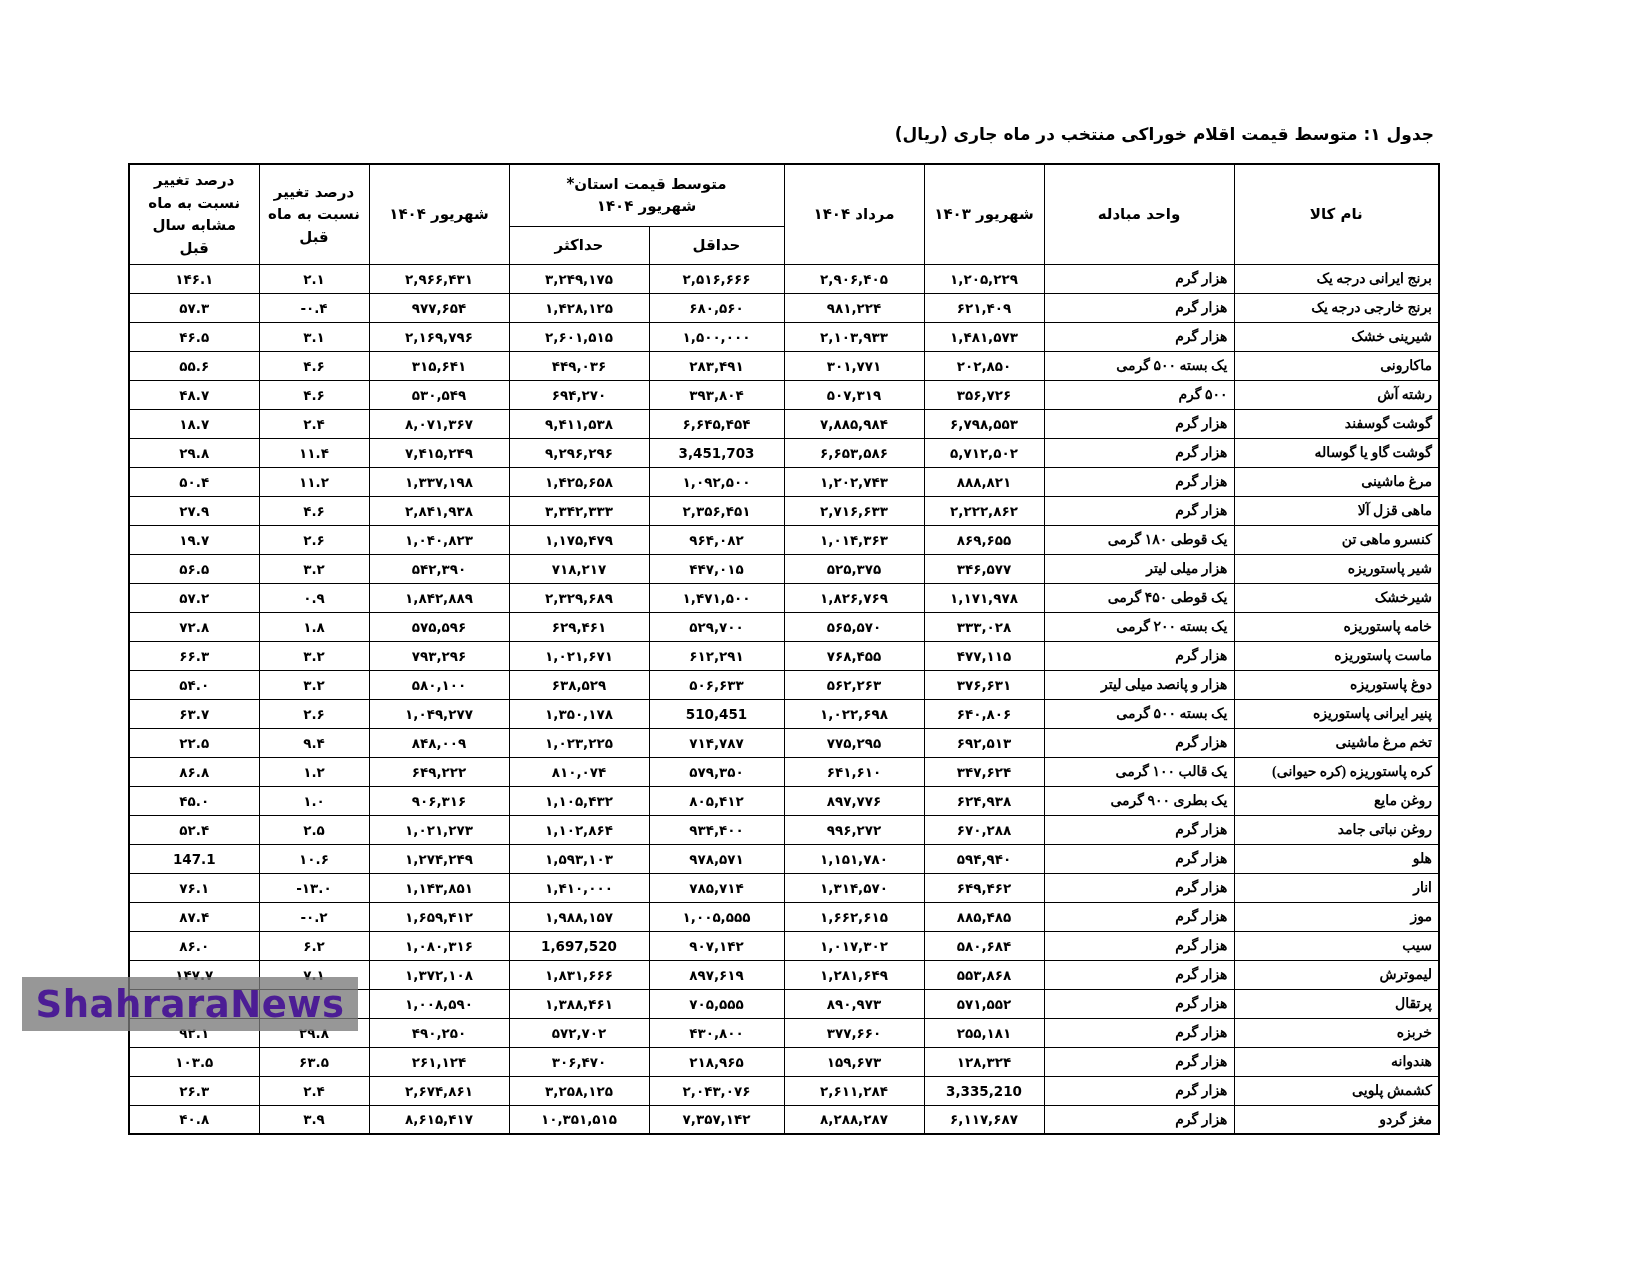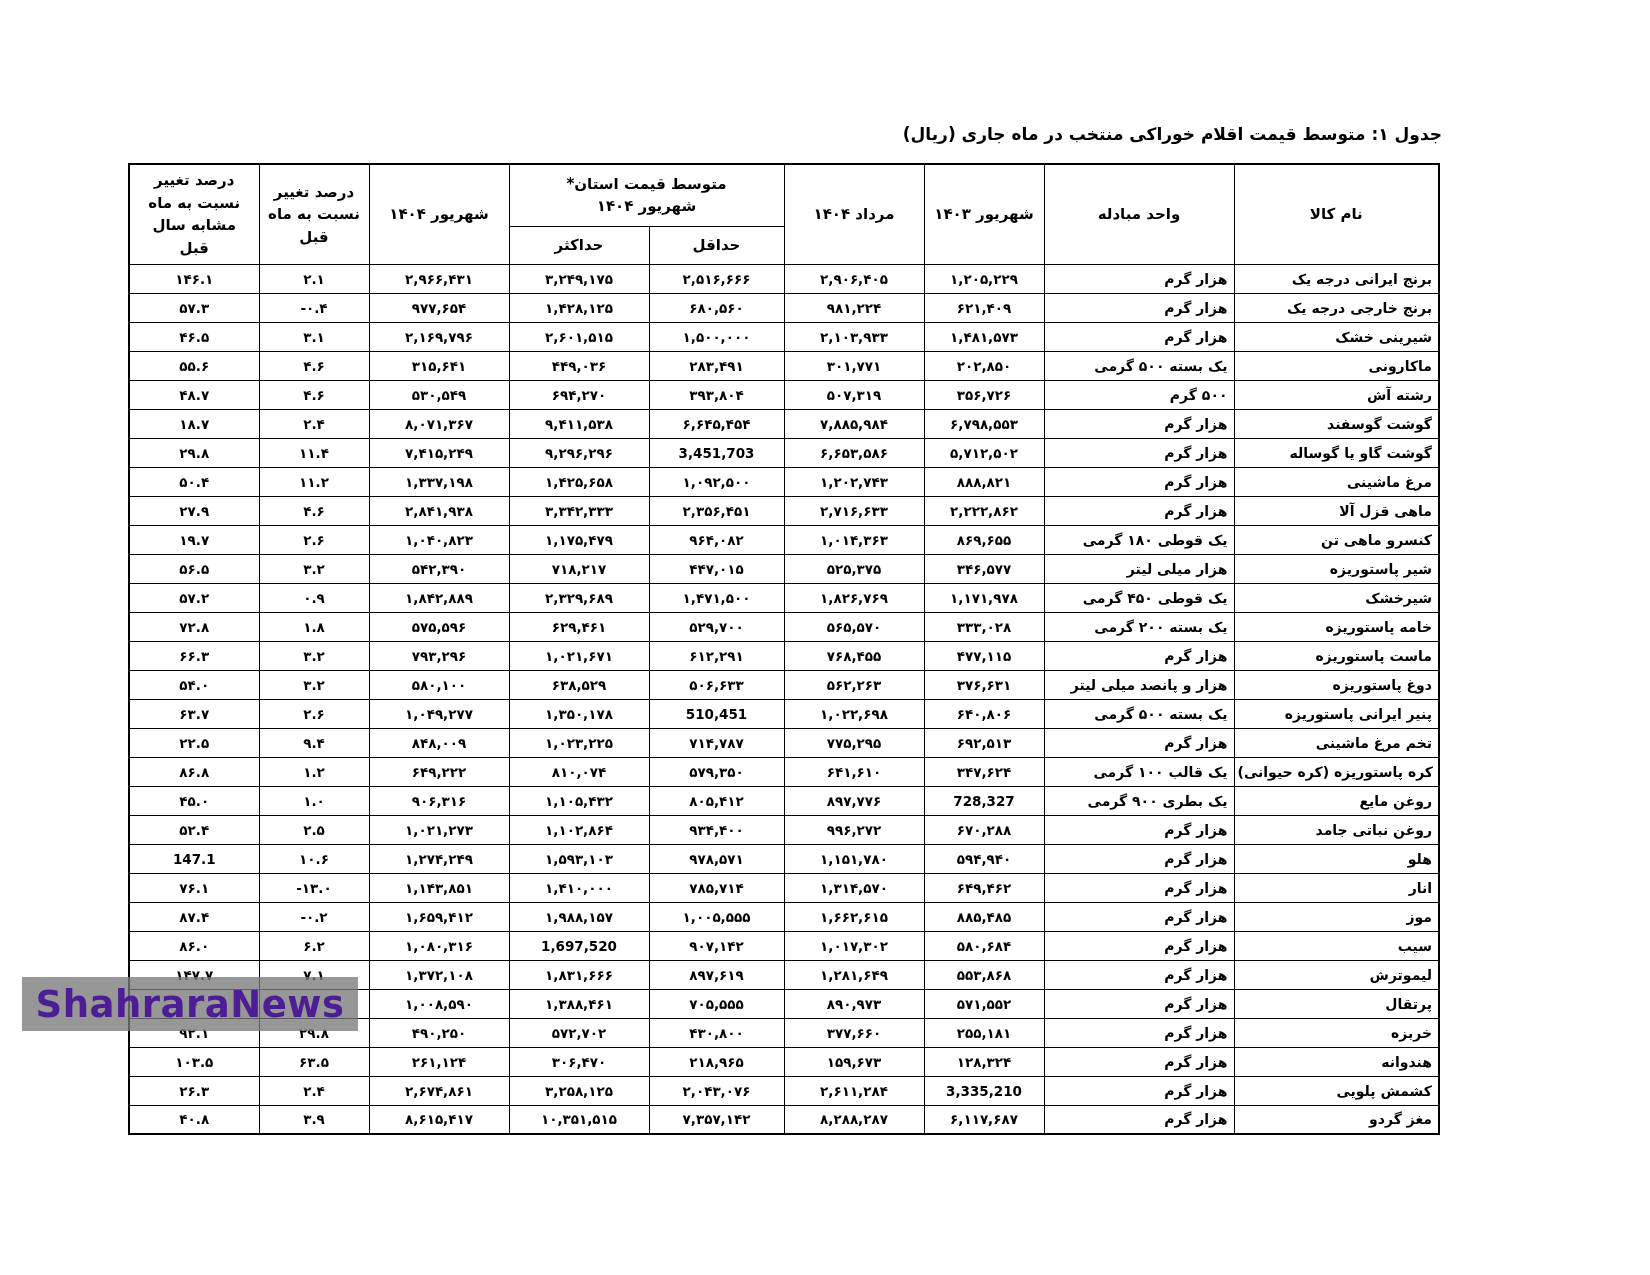--- a/index.html
+++ b/index.html
@@ -11,21 +11,21 @@
   body {
     width: 1650px;
     height: 1275px;
     position: relative;
     direction: rtl;
     color: #000;
   }
   .page-title {
     position: absolute;
     top: 124px;
-    right: 208px;
+    right: 216px;
     font-size: 17px;
     font-weight: bold;
     white-space: nowrap;
   }
   table.price-table {
     position: absolute;
     top: 163px;
     right: 210px;
     width: 1310px;
     border-collapse: collapse;
@@ -47,20 +47,21 @@
     white-space: pre-line;
     line-height: 1.5;
   }
   .price-table thead tr.h-top { height: 62px; }
   .price-table thead tr.h-sub { height: 38px; }
   .price-table tbody tr { height: 29px; }
   .price-table td { font-size: 13.5px; white-space: nowrap; }
   .price-table td.txt {
     text-align: right;
     font-size: 14px;
+    font-family: Liberation Serif, serif;
   }
   .price-table td.num {
     direction: ltr;
     text-align: center;
   }
   .watermark {
     position: absolute;
     left: 22px;
     top: 977px;
     width: 336px;
@@ -310,21 +311,21 @@
         <td class="num">۶۴۱,۶۱۰</td>
         <td class="num">۵۷۹,۳۵۰</td>
         <td class="num">۸۱۰,۰۷۴</td>
         <td class="num">۶۴۹,۲۲۲</td>
         <td class="num">۱.۲</td>
         <td class="num">۸۶.۸</td>
       </tr>
       <tr>
         <td class="txt">روغن مایع</td>
         <td class="txt">یک بطری ۹۰۰ گرمی</td>
-        <td class="num">728,327</td>
+        <td class="num">۶۲۴,۹۳۸</td>
         <td class="num">۸۹۷,۷۷۶</td>
         <td class="num">۸۰۵,۴۱۲</td>
         <td class="num">۱,۱۰۵,۴۳۲</td>
         <td class="num">۹۰۶,۳۱۶</td>
         <td class="num">۱.۰</td>
         <td class="num">۴۵.۰</td>
       </tr>
       <tr>
         <td class="txt">روغن نباتی جامد</td>
         <td class="txt">هزار گرم</td>

